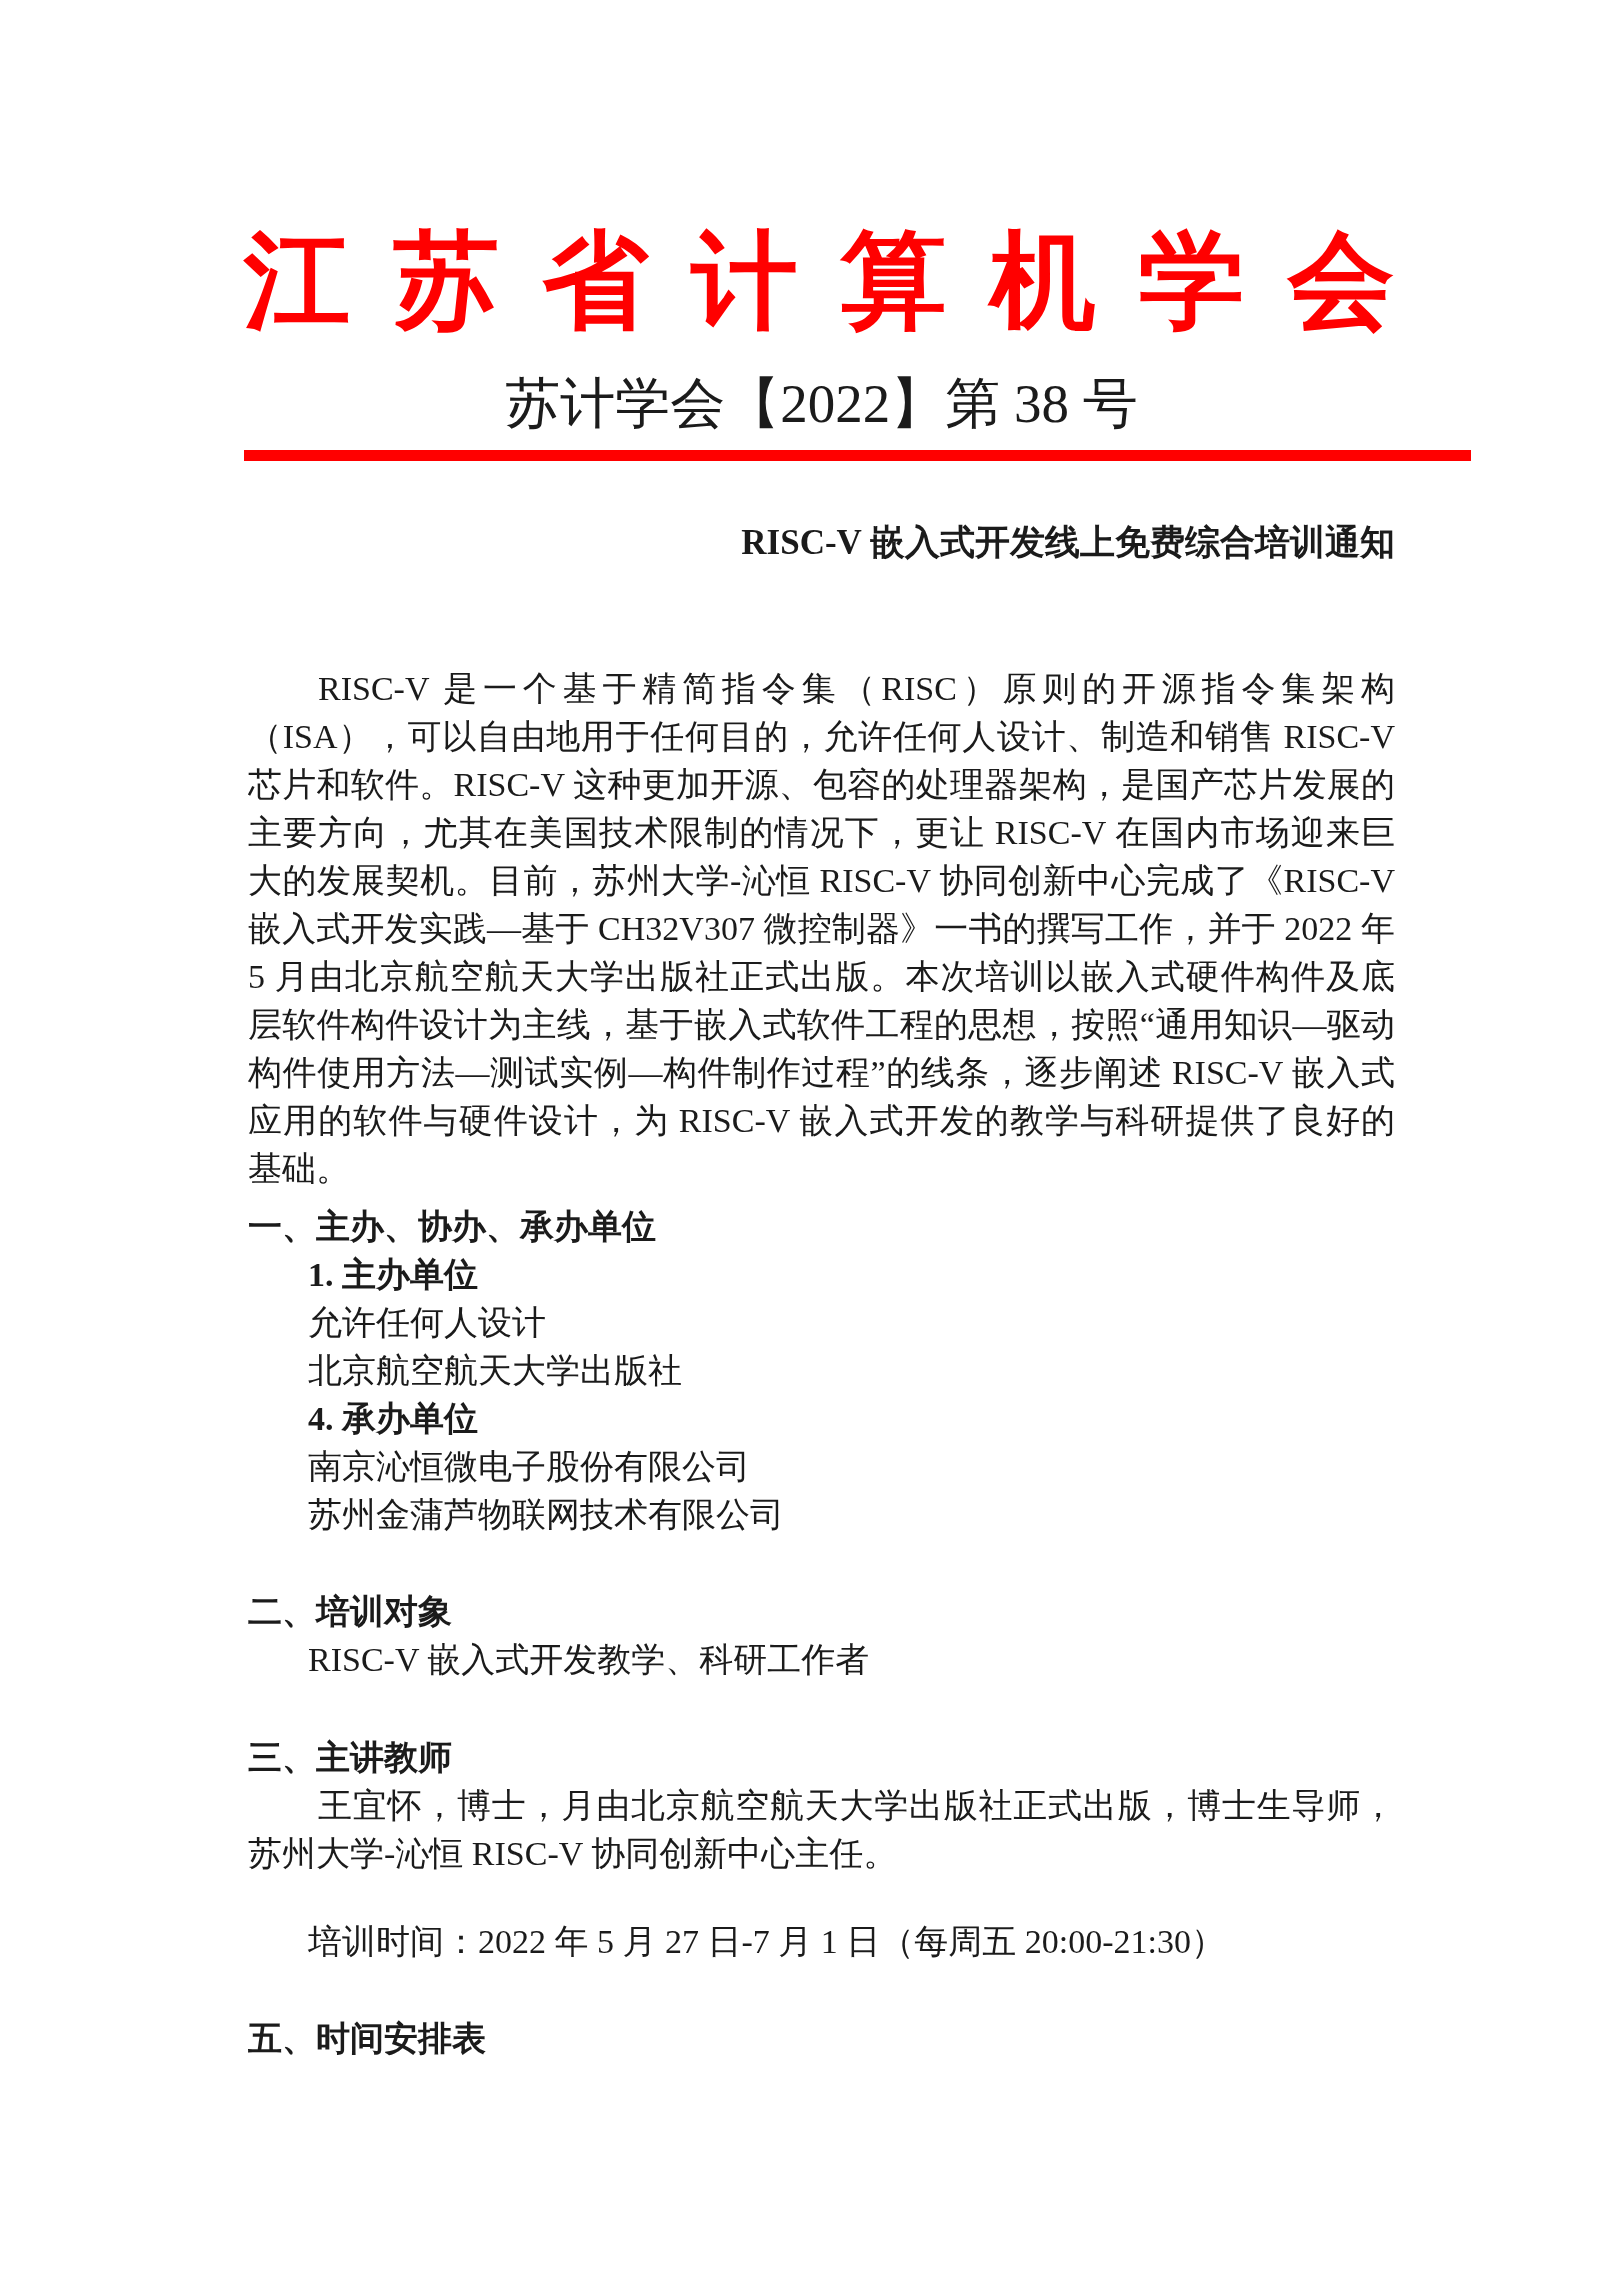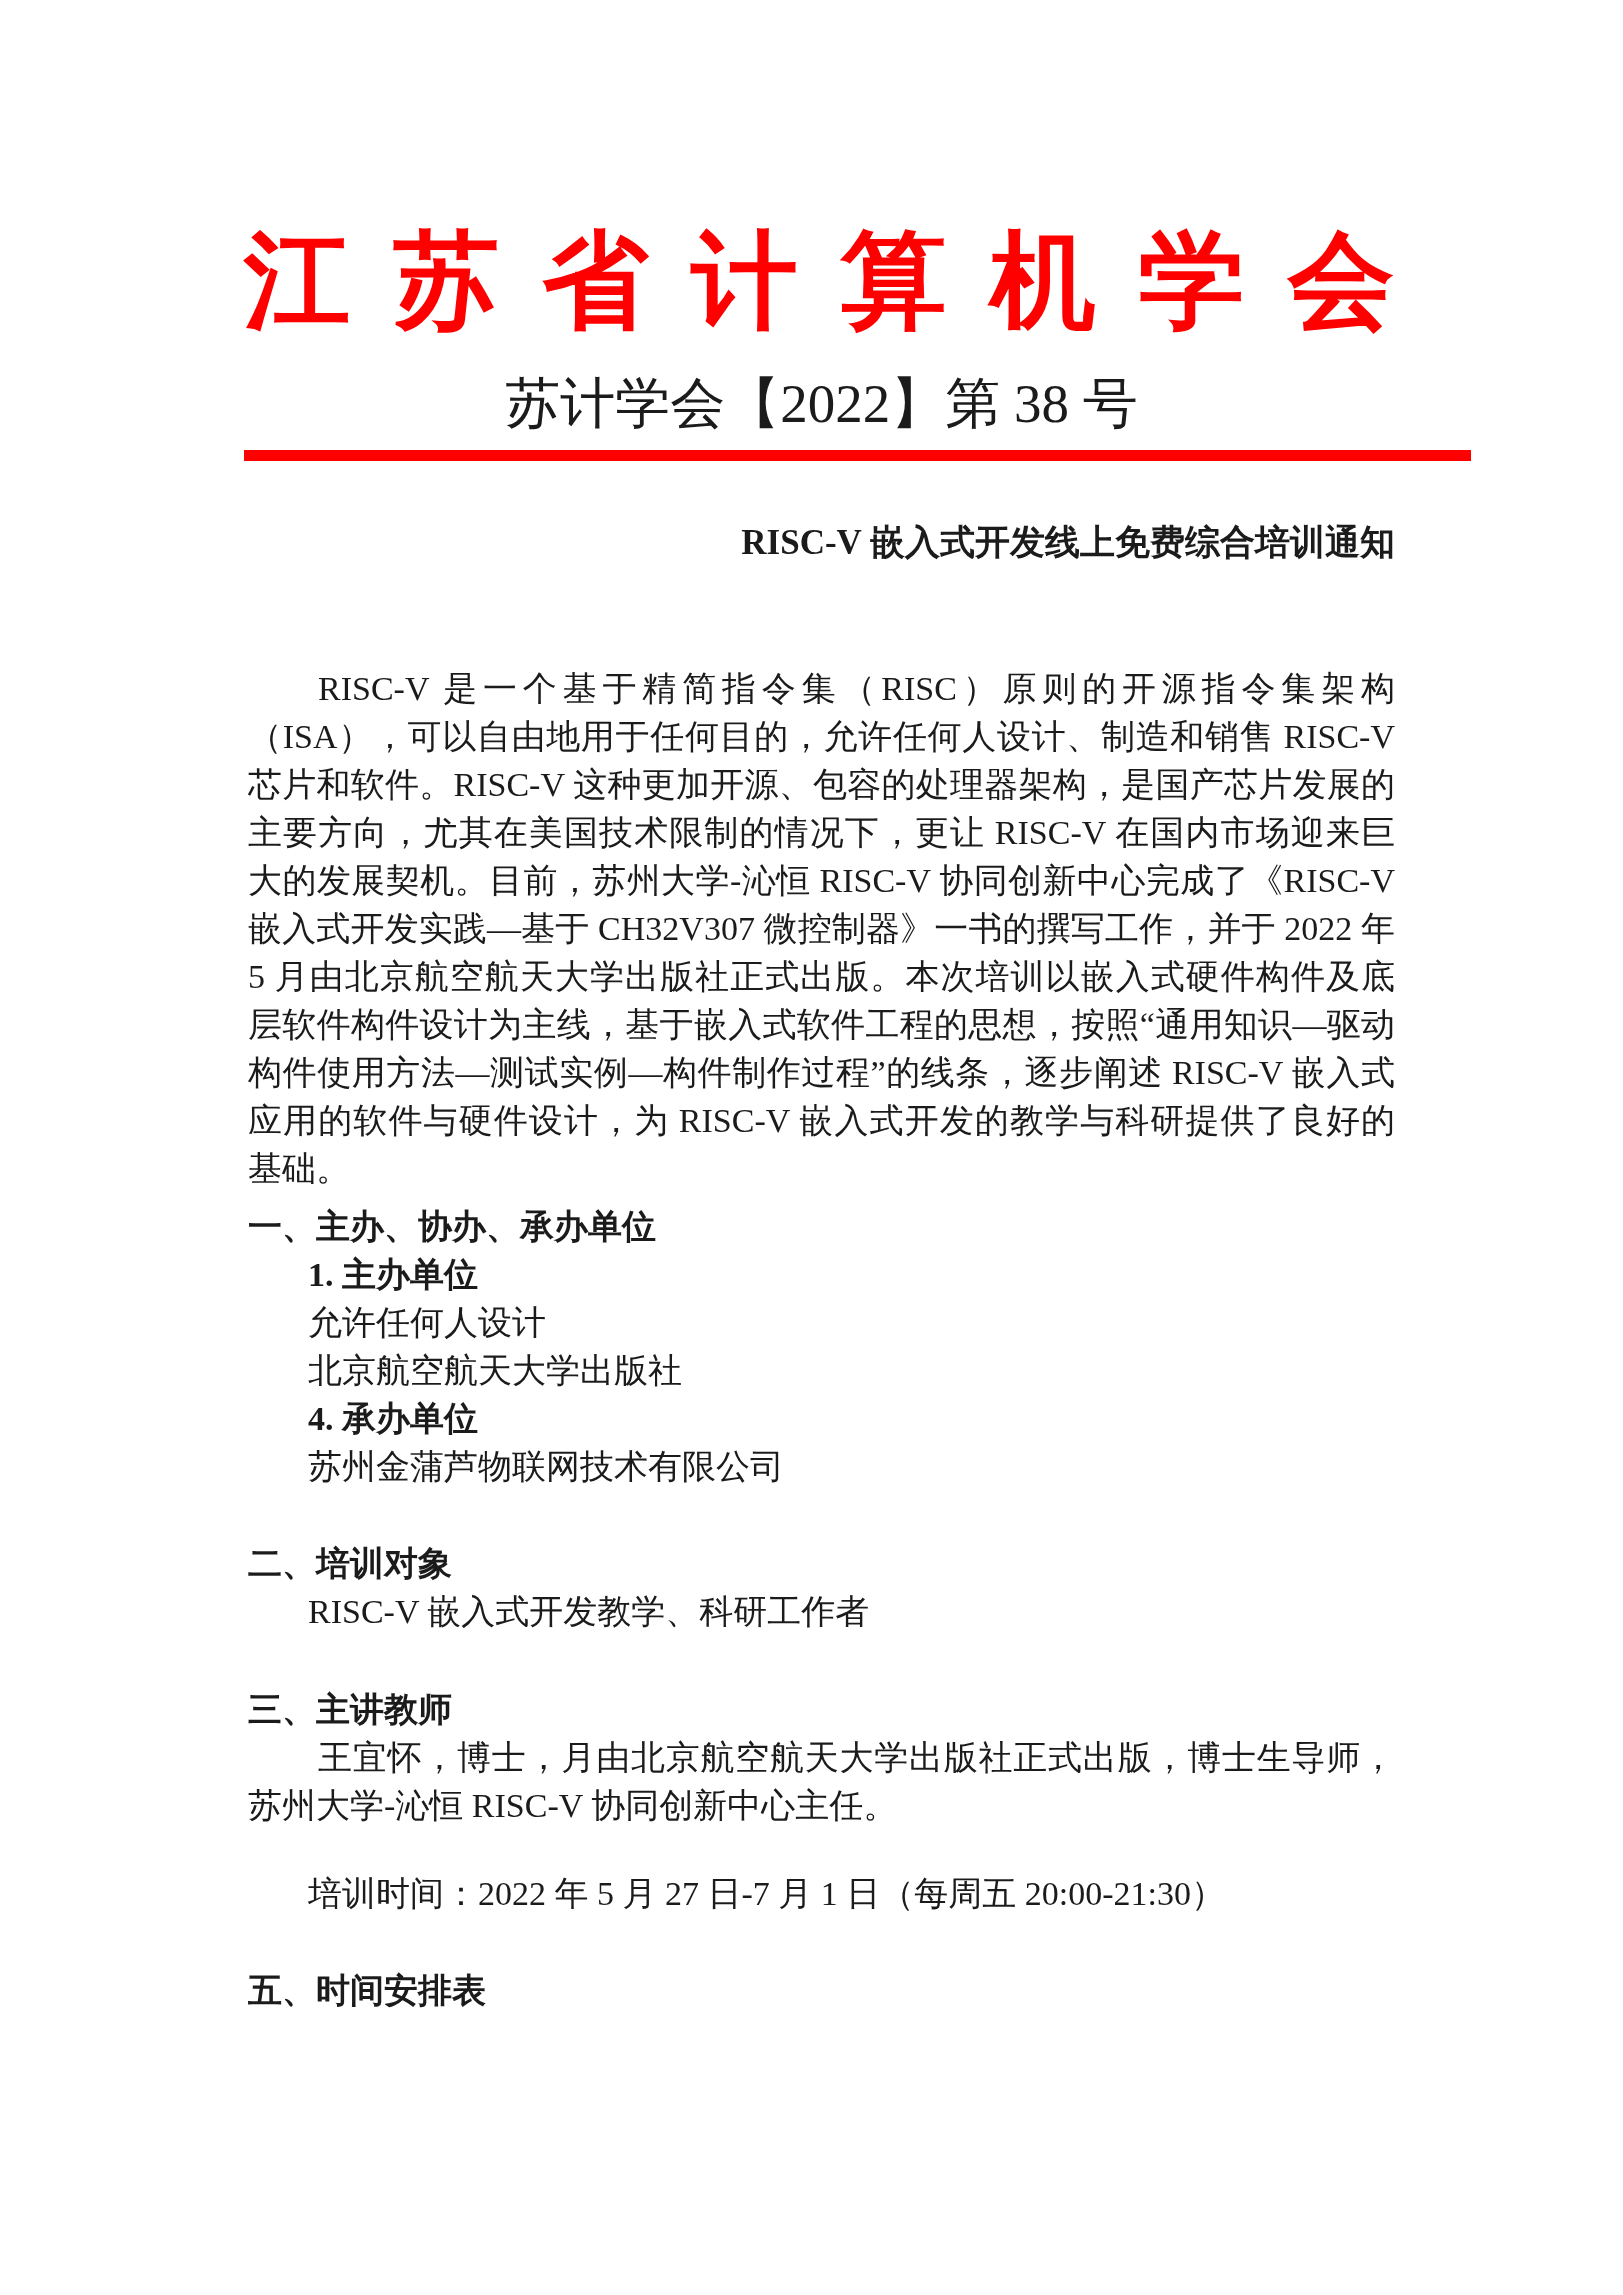--- a/index.html
+++ b/index.html
@@ -104,20 +104,21 @@
 
   <div class="content">
 
     <p class="para">RISC-V 是一个基于精简指令集（RISC）原则的开源指令集架构（ISA），可以自由地用于任何目的，允许任何人设计、制造和销售 RISC-V 芯片和软件。RISC-V 这种更加开源、包容的处理器架构，是国产芯片发展的主要方向，尤其在美国技术限制的情况下，更让 RISC-V 在国内市场迎来巨大的发展契机。目前，苏州大学-沁恒 RISC-V 协同创新中心完成了《RISC-V 嵌入式开发实践—基于 CH32V307 微控制器》一书的撰写工作，并于 2022 年 5 月由北京航空航天大学出版社正式出版。本次培训以嵌入式硬件构件及底层软件构件设计为主线，基于嵌入式软件工程的思想，按照“通用知识—驱动构件使用方法—测试实例—构件制作过程”的线条，逐步阐述 RISC-V 嵌入式应用的软件与硬件设计，为 RISC-V 嵌入式开发的教学与科研提供了良好的基础。</p>
 
     <div class="h1">一、主办、协办、承办单位</div>
     <div class="item bold">1. 主办单位</div>
     <div class="item">允许任何人设计</div>
     <div class="item">北京航空航天大学出版社</div>
     <div class="item bold">4. 承办单位</div>
+    <div class="item">南京沁恒微电子股份有限公司</div>
     <div class="item">苏州金蒲芦物联网技术有限公司</div>
 
     <div class="blank-line"></div>
 
     <div class="h1">二、培训对象</div>
     <div class="item">RISC-V 嵌入式开发教学、科研工作者</div>
 
     <div class="blank-line"></div>
 
     <div class="h1">三、主讲教师</div>

